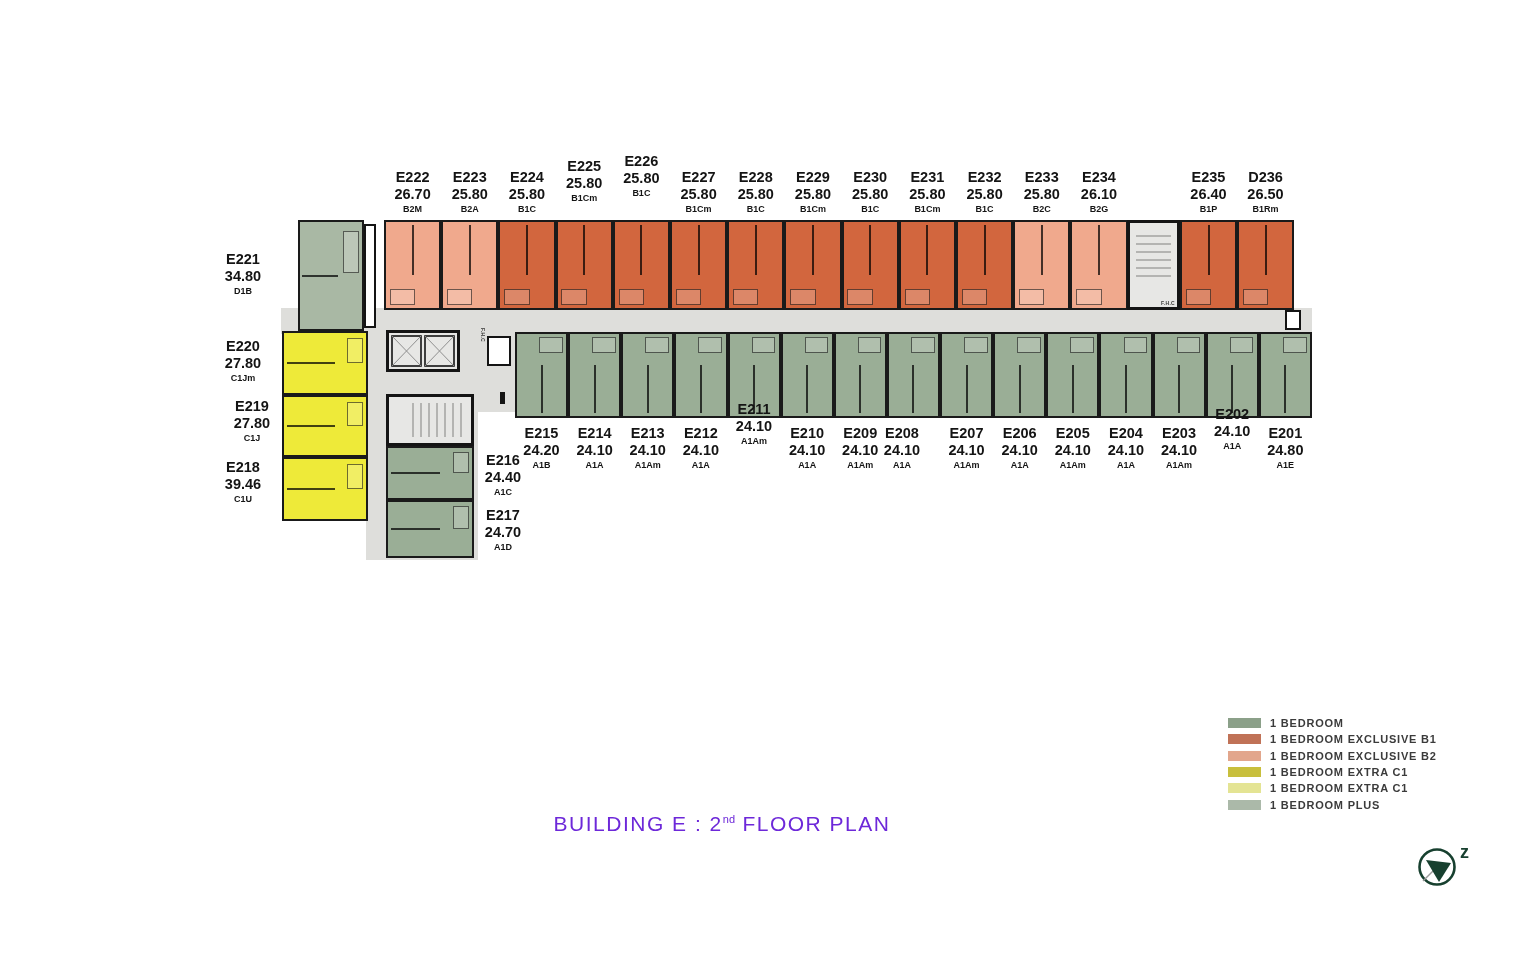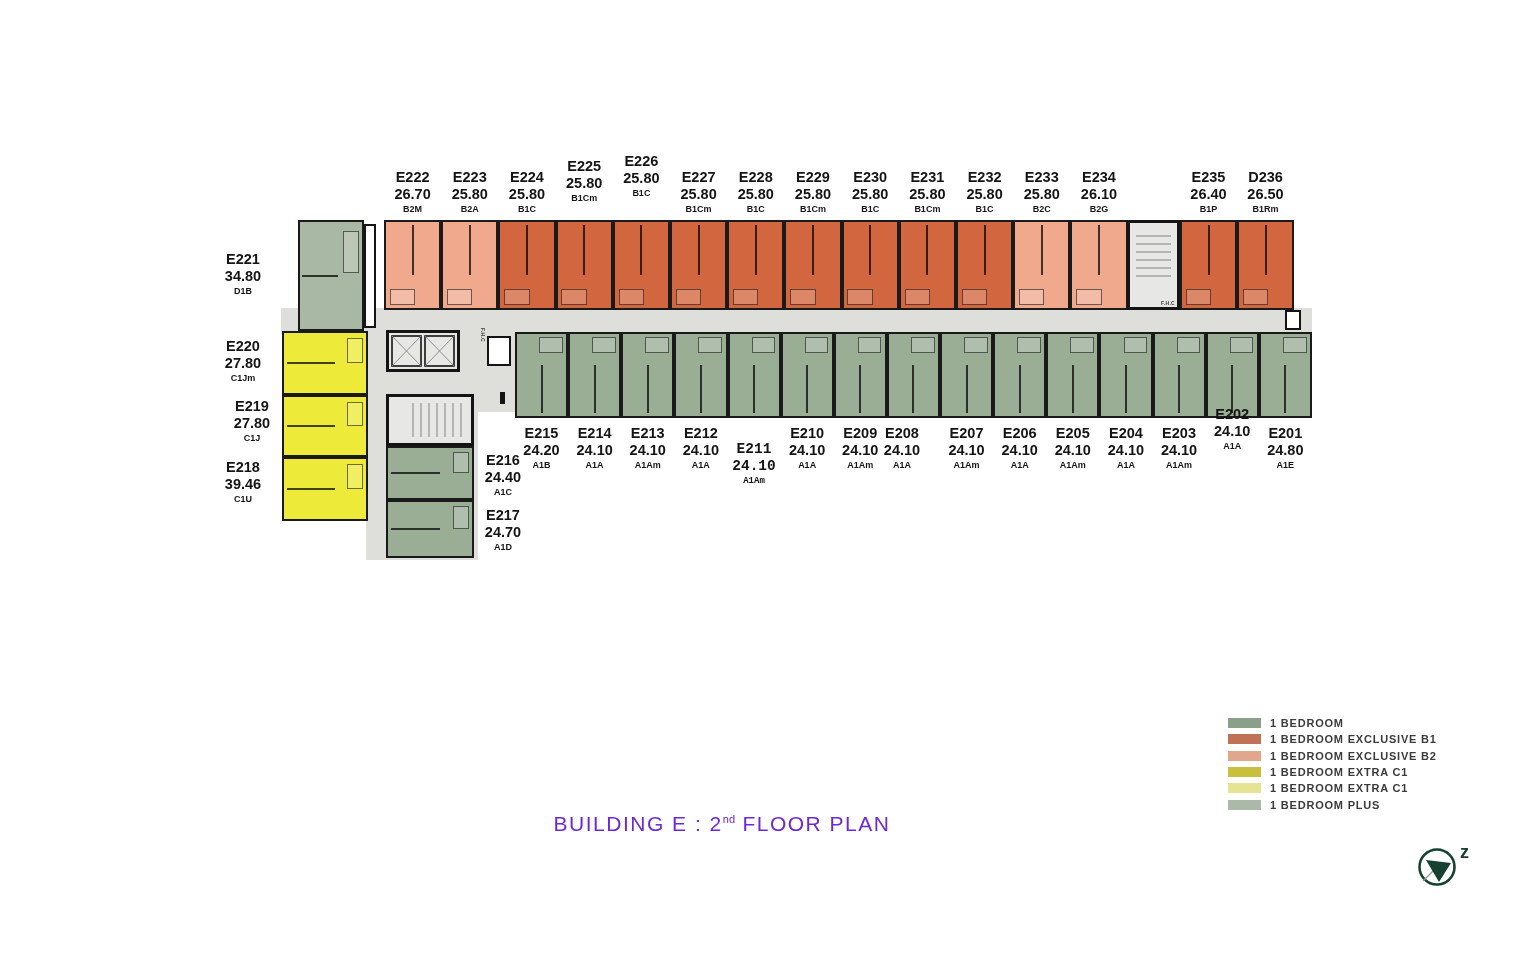--- a/index.html
+++ b/index.html
@@ -220,21 +220,21 @@
       <div class="ulabel" style="left: 605.76px; top: 424px;">
         <div class="ul-id">E213</div>
         <div class="ul-area">24.10</div>
         <div class="ul-type">A1Am</div>
       </div>
       <div class="ulabel" style="left: 658.89px; top: 424px;">
         <div class="ul-id">E212</div>
         <div class="ul-area">24.10</div>
         <div class="ul-type">A1A</div>
       </div>
-      <div class="ulabel" style="left: 712.02px; top: 440px; font-family: Liberation Mono, monospace;">
+      <div class="ulabel" style="left: 712.02px; top: 400px;">
         <div class="ul-id">E211</div>
         <div class="ul-area">24.10</div>
         <div class="ul-type">A1Am</div>
       </div>
       <div class="ulabel" style="left: 765.15px; top: 424px;">
         <div class="ul-id">E210</div>
         <div class="ul-area">24.10</div>
         <div class="ul-type">A1A</div>
       </div>
       <div class="ulabel" style="left: 818.28px; top: 424px;">

